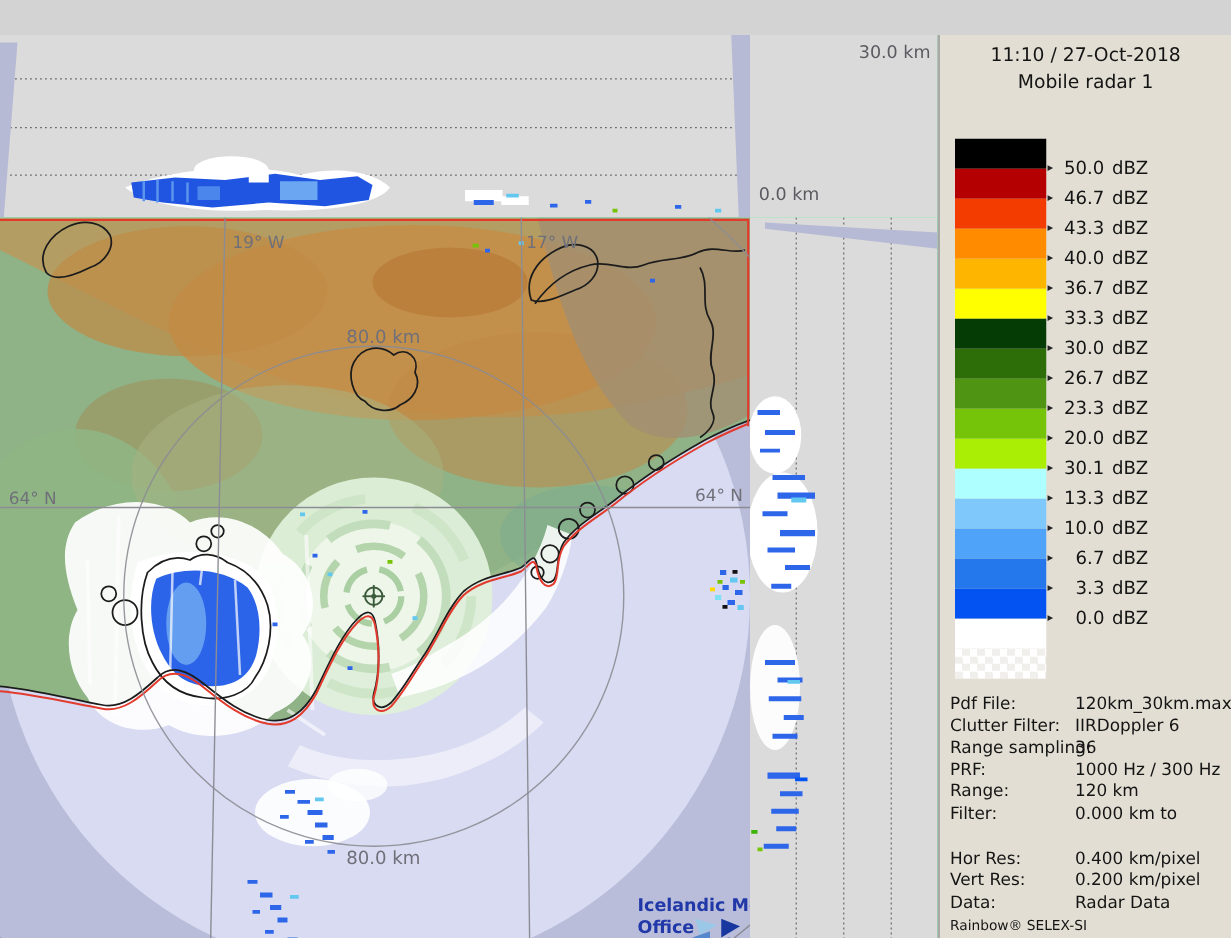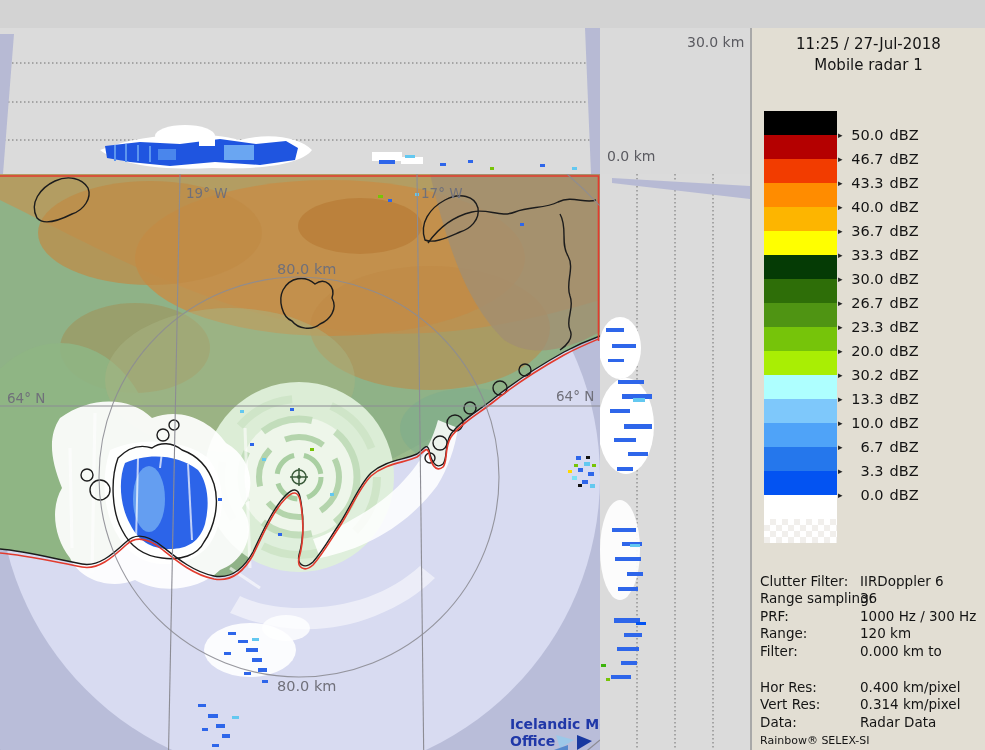--- a/index.html
+++ b/index.html
@@ -293,21 +293,21 @@
         <polygon points="570,724 584,722 572,736" fill="#1838a0"></polygon>
         <line x1="566" y1="740" x2="600" y2="712" stroke="#8c8c94" stroke-width="1.2"></line>
       </g>
     </g>
   </svg>
 
   <div id="panel-seam" class="abs"></div>
   <div id="legend-panel" class="abs">
 
     <div id="legend-title">
-      <div>11:25 / 27-Jul-2018</div>
+      <div>11:10 / 27-Oct-2018</div>
       <div>Mobile radar 1</div>
     </div>
 
     <div id="color-col">
       <div class="band" style="background: rgb(0, 0, 0);"></div>
       <div class="band" style="background: rgb(180, 0, 0);"></div>
       <div class="band" style="background: rgb(242, 60, 0);"></div>
       <div class="band" style="background: rgb(255, 140, 0);"></div>
       <div class="band" style="background: rgb(253, 181, 0);"></div>
       <div class="band" style="background: rgb(255, 255, 0);"></div>
@@ -370,21 +370,21 @@
         <span class="lg-num">23.3</span>
         <span class="lg-unit">dBZ</span>
       </div>
     <div class="lg-row" style="top:314px">
         <span class="lg-arr">▸</span>
         <span class="lg-num">20.0</span>
         <span class="lg-unit">dBZ</span>
       </div>
     <div class="lg-row" style="top:338px">
         <span class="lg-arr">▸</span>
-        <span class="lg-num">30.2</span>
+        <span class="lg-num">30.1</span>
         <span class="lg-unit">dBZ</span>
       </div>
     <div class="lg-row" style="top:362px">
         <span class="lg-arr">▸</span>
         <span class="lg-num">13.3</span>
         <span class="lg-unit">dBZ</span>
       </div>
     <div class="lg-row" style="top:386px">
         <span class="lg-arr">▸</span>
         <span class="lg-num">10.0</span>
@@ -399,20 +399,24 @@
         <span class="lg-arr">▸</span>
         <span class="lg-num">3.3</span>
         <span class="lg-unit">dBZ</span>
       </div>
     <div class="lg-row" style="top:458px">
         <span class="lg-arr">▸</span>
         <span class="lg-num">0.0</span>
         <span class="lg-unit">dBZ</span>
       </div>
 
+    <div class="meta-row" style="top:527px">
+        <span class="meta-label">Pdf File:</span>
+        <span class="meta-value">120km_30km.max</span>
+      </div>
     <div class="meta-row" style="top:545px">
         <span class="meta-label">Clutter Filter:</span>
         <span class="meta-value">IIRDoppler 6</span>
       </div>
     <div class="meta-row" style="top:562px">
         <span class="meta-label">Range sampling:</span>
         <span class="meta-value">36</span>
       </div>
     <div class="meta-row" style="top:580px">
         <span class="meta-label">PRF:</span>
@@ -425,21 +429,21 @@
     <div class="meta-row" style="top:615px">
         <span class="meta-label">Filter:</span>
         <span class="meta-value">0.000 km to</span>
       </div>
     <div class="meta-row" style="top:651px">
         <span class="meta-label">Hor Res:</span>
         <span class="meta-value">0.400 km/pixel</span>
       </div>
     <div class="meta-row" style="top:668px">
         <span class="meta-label">Vert Res:</span>
-        <span class="meta-value">0.314 km/pixel</span>
+        <span class="meta-value">0.200 km/pixel</span>
       </div>
     <div class="meta-row" style="top:686px">
         <span class="meta-label">Data:</span>
         <span class="meta-value">Radar Data</span>
       </div>
     <div id="brand-row" style="top:706px">Rainbow® SELEX-SI</div>
   </div>
 
 </div>
 

